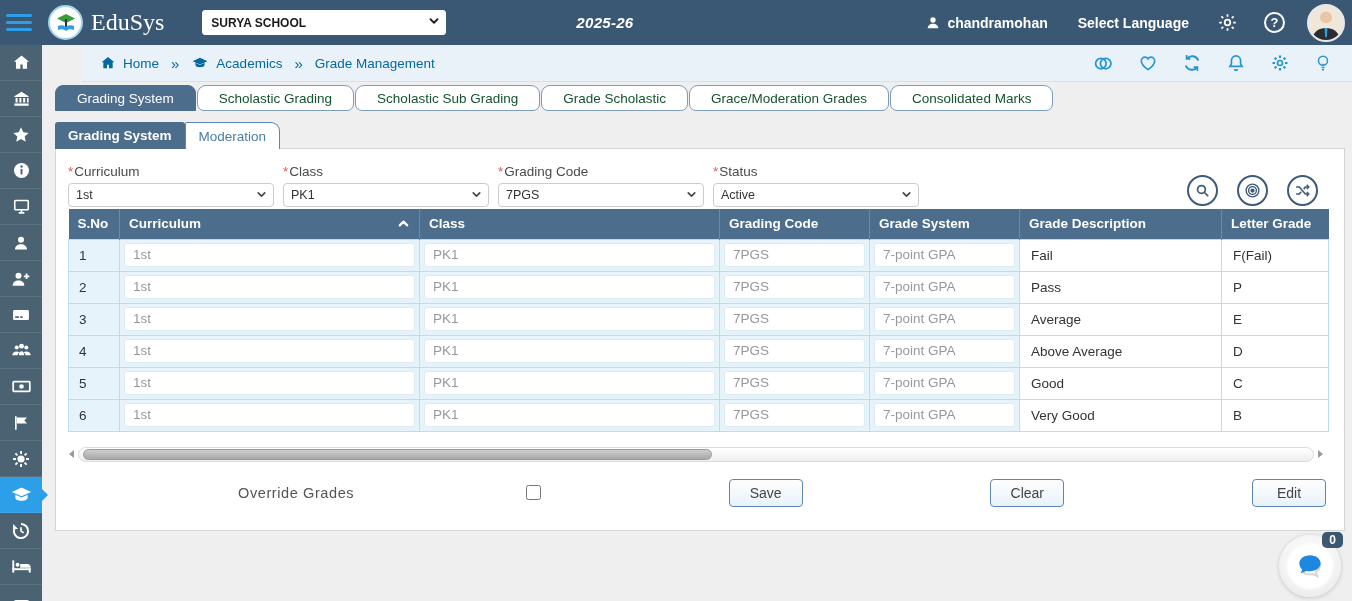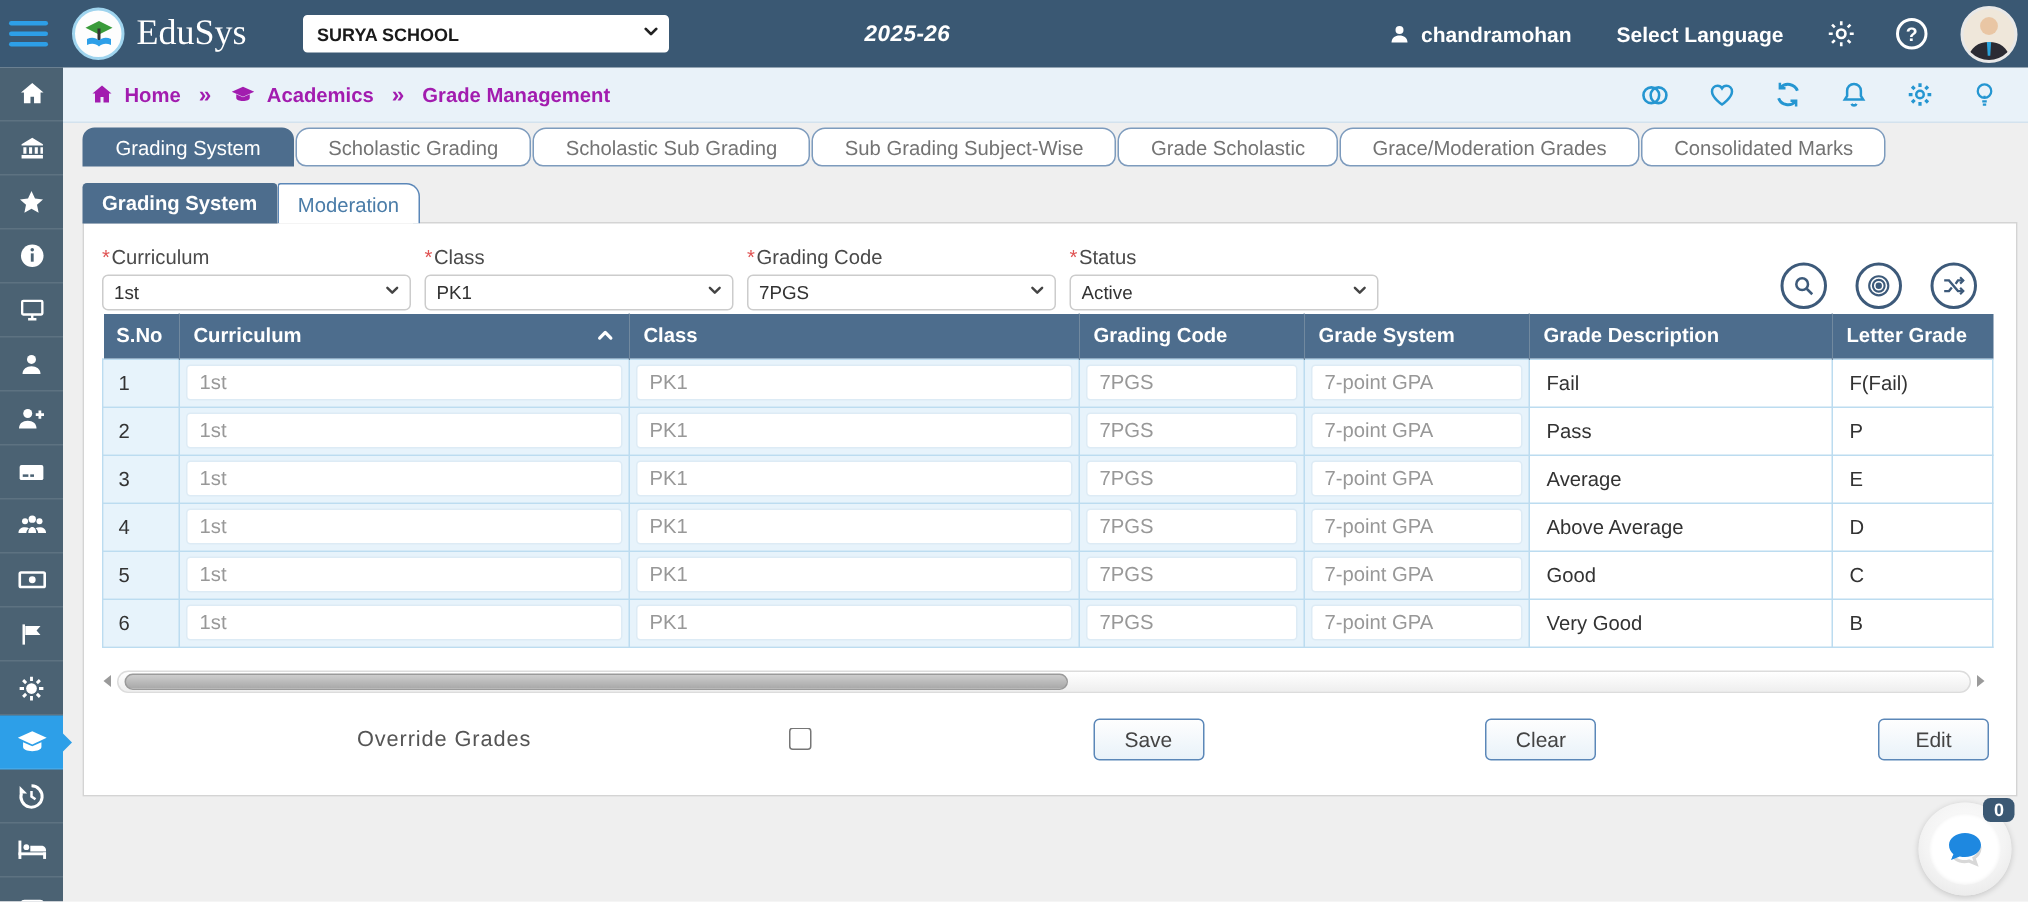--- a/index.html
+++ b/index.html
@@ -25,30 +25,30 @@
 
   
   .layout { display:flex; height:556px; }
   .sidebar { width:42px; background:#4b6273; display:flex; flex-direction:column; overflow:visible; z-index:5; }
   .side-item { height:36px; flex:none; display:flex; align-items:center; justify-content:center; color:#fff; border-bottom:1px solid rgba(255,255,255,0.10); cursor:pointer; position:relative; }
   .side-item.active { background:#2d9fe8; }
   .side-item.active::after { content:""; position:absolute; right:-6px; top:50%; margin-top:-6px; border-left:6px solid #2d9fe8; border-top:6px solid transparent; border-bottom:6px solid transparent; }
   .main { flex:1; display:flex; flex-direction:column; background:#efefef; min-width:0; }
 
   
-  .breadcrumb { height:37px; background:#e9f2f9; border-bottom:1px solid #d3e2ee; display:flex; align-items:center; padding:0 20px 0 18px; color:#a21caf; font-weight:bold; font-size:13.5px; flex:none; }
+  .breadcrumb { height:37px; background:#e9f2f9; border-bottom:1px solid #d3e2ee; display:flex; align-items:center; padding:0 20px 0 18px; color:#0369a1; font-weight:normal; font-size:13.5px; flex:none;margin-left:40px; }
   .bc-item { display:flex; align-items:center; gap:7px; cursor:pointer; }
   .bc-sep { margin:0 12px; font-size:15px; }
   .bc-actions { margin-left:auto; display:flex; align-items:center; gap:24px; color:#2596d1; }
   .bc-actions > span { display:flex; cursor:pointer; }
 
   
   .content { flex:1; position:relative; }
   .tabs { display:flex; margin:3px 0 0 13px; height:26px; }
-  .tab { padding:0 21px; display:flex; align-items:center; font-size:13.5px; color:#737373; background:#fff; border:1px solid #7d9bbd; border-radius:9px 9px 7px 7px; margin-right:1px; cursor:pointer; white-space:nowrap; }
+  .tab { padding:0 21px; display:flex; align-items:center; font-size:13.5px; color:#14532d; background:#fff; border:1px solid #7d9bbd; border-radius:9px 9px 7px 7px; margin-right:1px; cursor:pointer; white-space:nowrap; }
   .tab.active { background:#4d6d8d; color:#fff; border-color:#4d6d8d; border-radius:8px 8px 0 0; }
 
   
   .panel-area { margin:11px 7px 0 13px; }
   .subtabs { display:flex; position:relative; z-index:2; }
   .subtab { height:27px; padding:0 13px; display:flex; align-items:center; font-size:13.5px; cursor:pointer; }
   .subtab.active { background:#4d6d8d; color:#fff; font-weight:bold; border-radius:3px 3px 0 0; }
   .subtab.inactive { background:#fff; color:#4a7ca8; border:1px solid #5b87b8; border-bottom:none; border-radius:2px 9px 0 0; margin-bottom:0; }
   .panel { background:#fff; border:1px solid #d4d4d4; margin-top:-1px; min-height:383px; padding:15px 18px 12px 12px; position:relative; z-index:1; }
 
@@ -321,21 +321,20 @@
         </span>
       </div>
     </div>
 
     <div class="content">
 
       <div class="tabs">
         <div class="tab active">Grading System</div>
         <div class="tab">Scholastic Grading</div>
         <div class="tab">Scholastic Sub Grading</div>
-        <div class="tab">Sub Grading Subject-Wise</div>
         <div class="tab">Grade Scholastic</div>
         <div class="tab">Grace/Moderation Grades</div>
         <div class="tab">Consolidated Marks</div>
       </div>
 
       <div class="panel-area">
 
         <div class="subtabs">
           <div class="subtab active">Grading System</div>
           <div class="subtab inactive">Moderation</div>

